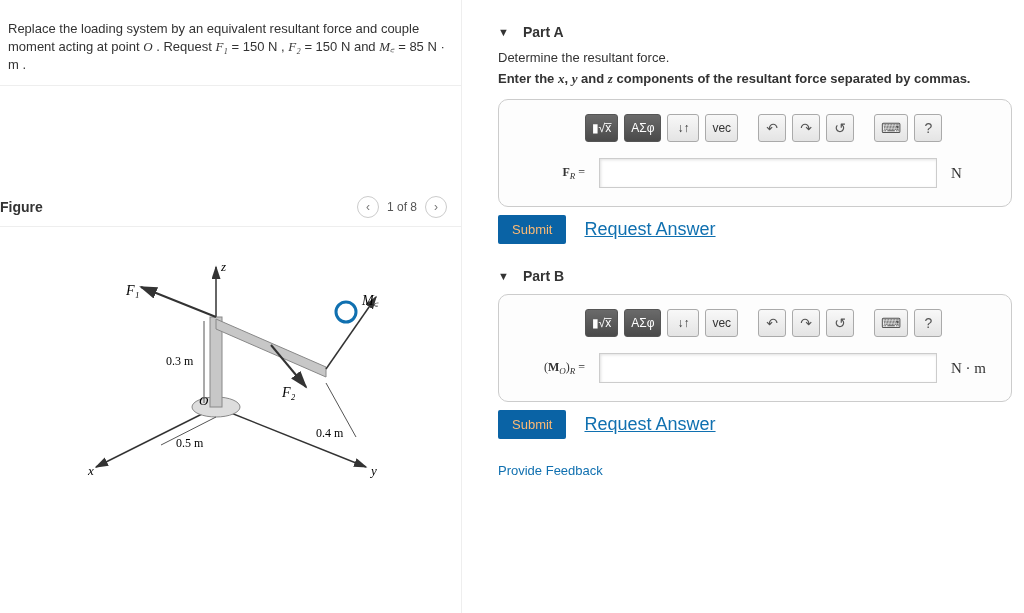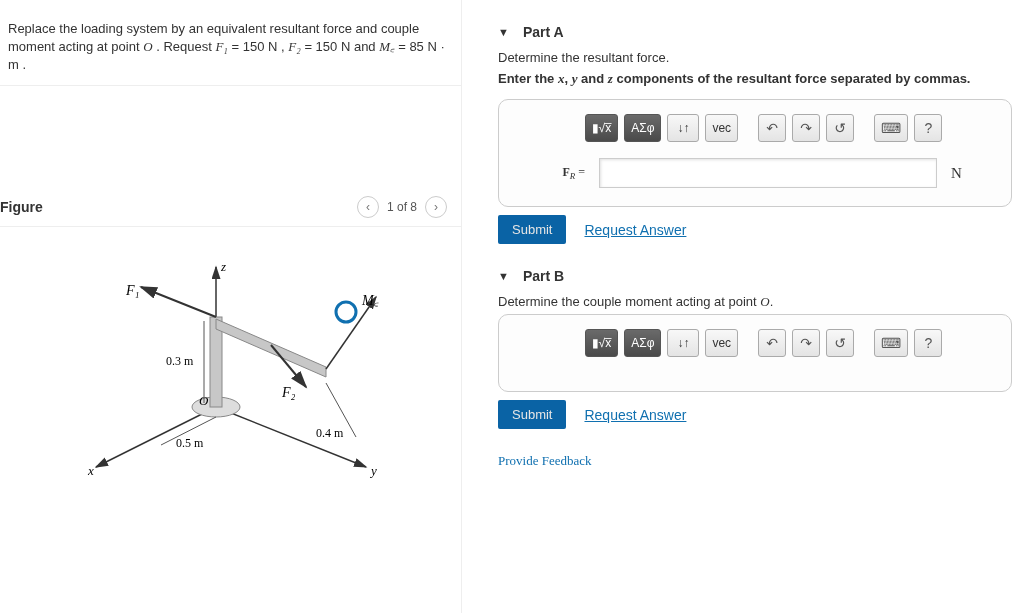--- a/index.html
+++ b/index.html
@@ -25,23 +25,23 @@
   .answer-card { border: 1px solid #ccc; border-radius: 10px; padding: 14px 16px 18px; margin-bottom: 8px; background: #fdfdfd; }
   .toolbar { display: flex; align-items: center; gap: 6px; margin: 0 0 16px 70px; }
   .tbtn { display: inline-flex; align-items: center; justify-content: center; height: 28px; min-width: 32px; padding: 0 6px; border: 1px solid #aaa; border-radius: 3px; background: linear-gradient(#f8f8f8,#e4e4e4); font-size: 12px; color: #333; cursor: pointer; }
   .tbtn.icon-only { min-width: 28px; font-size: 14px; color: #555; }
   .tbtn.hl { background: linear-gradient(#6a6a6a,#4a4a4a); color: #fff; border-color: #555; }
   .input-row { display: flex; align-items: center; gap: 14px; }
   .input-row .lhs { width: 70px; text-align: right; font-family: 'Times New Roman', serif; font-size: 12px; }
   .input-row input { flex: 1; height: 30px; border: 1px solid #ccc; box-shadow: inset 1px 1px 3px rgba(0,0,0,.12); padding: 4px; font-family: 'Times New Roman', serif; font-size: 15px; }
   .input-row .unit { width: 44px; font-family: 'Times New Roman', serif; font-size: 15px; }
   .action-row { display: flex; align-items: center; gap: 18px; margin: 4px 0 24px; }
-  .submit-btn { background: #0a63a5; color: #e5e5e5; border: none; padding: 7px 14px; border-radius: 2px; font-size: 13px; cursor: pointer; }
-  .req-link { color: #1070b0; text-decoration: underline; cursor: pointer; font-size: 14px; }
-  .feedback { color: #1070b0; font-size: 13px; margin-top: 6px; font-family: Liberation Serif, serif; }
+  .submit-btn { background: #0a63a5; color: #fdba74; border: none; padding: 7px 14px; border-radius: 2px; font-size: 13px; cursor: pointer; }
+  .req-link { color: #1070b0; text-decoration: underline; cursor: pointer; font-size: 18px; }
+  .feedback { color: #1070b0; font-size: 13px; margin-top: 6px; }
   sub, .subscript { font-size: .75em; vertical-align: sub; }
   .ital { font-style: italic; font-family: 'Times New Roman', serif; }
   .sep8 { display:inline-block; width:8px; }
 </style>
 </head>
 <body>
 
 <div class="cols">
 
   <div class="left">
@@ -150,35 +150,39 @@
         <button class="submit-btn">Submit</button>
         <span class="req-link">Request Answer</span>
       </div>
     </div>
 
     <div class="part-head">
       <span class="caret">▼</span>
       <span>Part B</span>
     </div>
     <div class="sub">
-      <p class="instr">Determine the couple moment acting at point <span class="ital">O</span>.</p>
       <div class="answer-card">
         <div class="toolbar">
           <span class="tbtn hl">▮√x̅</span>
           <span class="tbtn hl">ΑΣφ</span>
           <span class="tbtn">↓↑</span>
           <span class="tbtn">vec</span>
           <span class="sep8"></span>
           <span class="tbtn icon-only">↶</span>
           <span class="tbtn icon-only">↷</span>
           <span class="tbtn icon-only">↺</span>
           <span class="sep8"></span>
           <span class="tbtn icon-only">⌨</span>
           <span class="tbtn icon-only">?</span>
         </div>
+        <div class="input-row">
+          <span class="lhs">(<b>M</b><sub><i>O</i></sub>)<sub><i>R</i></sub> =</span>
+          <input type="text" style="">
+          <span class="unit">N · m</span>
+        </div>
       </div>
       <div class="action-row">
         <button class="submit-btn">Submit</button>
         <span class="req-link">Request Answer</span>
       </div>
     </div>
 
     <div class="feedback">Provide Feedback</div>
   </div>
 </div>

